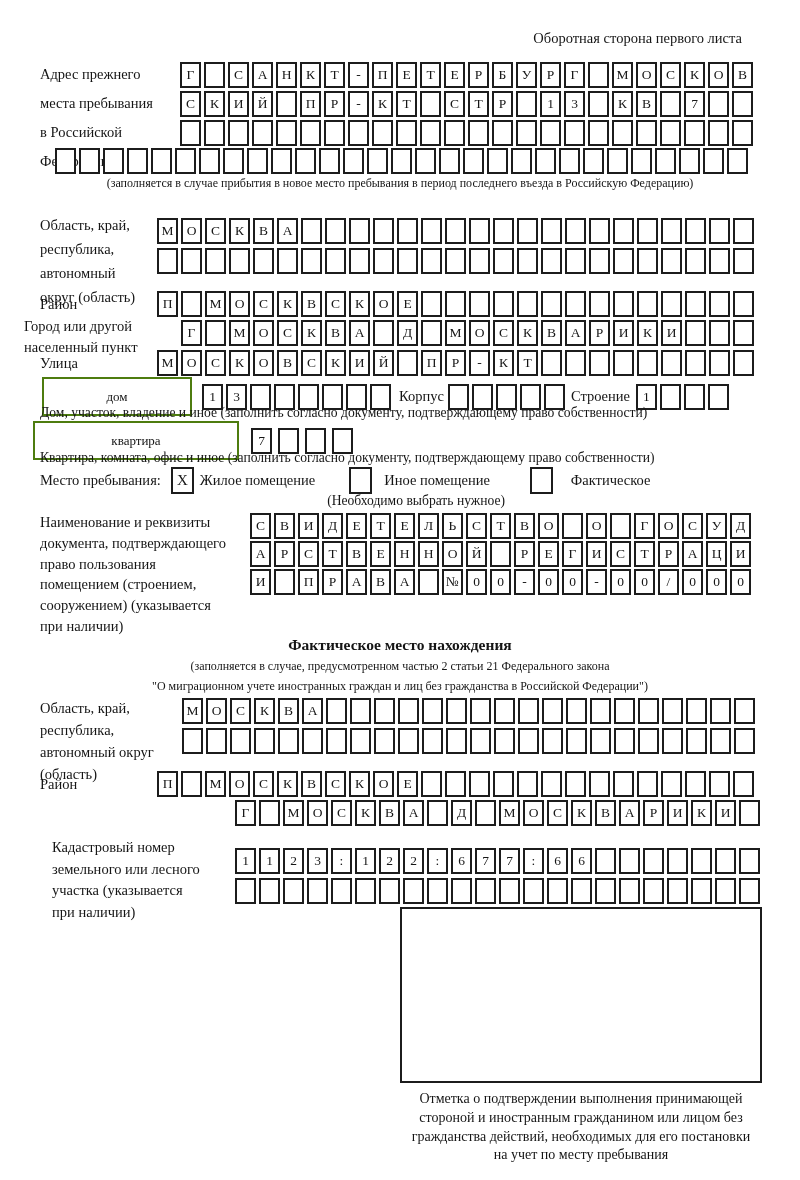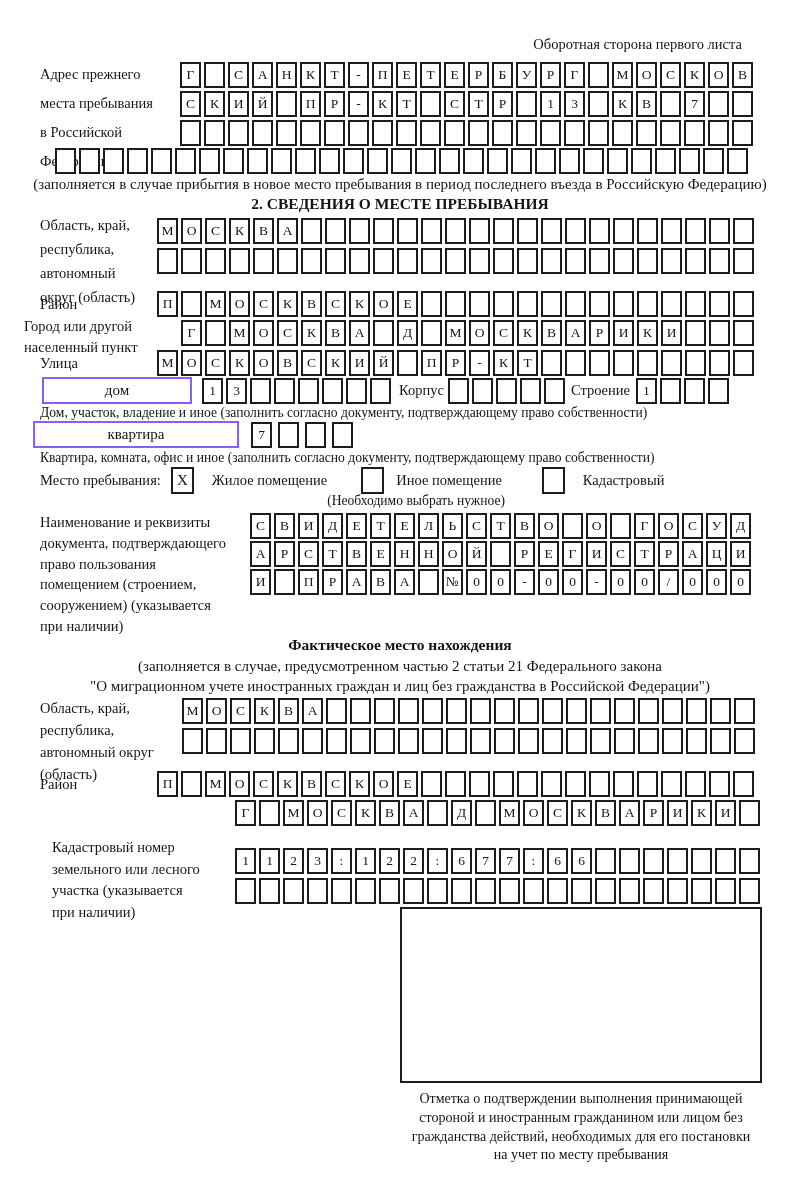--- a/index.html
+++ b/index.html
@@ -4,47 +4,47 @@
 <style>
   * { margin:0; padding:0; box-sizing:border-box; }
   html,body { background:#ffffff; }
   .page {
     position:relative; width:800px; height:1180px; background:#fff;
     color:#151515; font-family:"Liberation Serif","DejaVu Serif",serif;
     overflow:hidden;
   }
   .abs { position:absolute; }
   .lbl { font-size:14.5px; line-height:21px; white-space:pre-line; color:#151515; }
-  .cnote { left:0; right:0; text-align:center; font-size:15px; white-space:pre-line; }
+  .cnote { left:0; right:0; text-align:center; font-size:12px; white-space:pre-line; }
   .title { left:0; right:0; text-align:center; font-weight:bold; font-size:15.5px; }
   .boxrow { display:flex; gap:3px; }
   .cbox {
     width:21px; height:26px; border:2px solid #1c1c1c; background:#fff;
     display:flex; align-items:center; justify-content:center;
     font-size:13.5px; flex:0 0 auto; line-height:1;
   }
   .widebox {
-    height:27px; border:2px solid #8b5cf6; display:flex;
-    align-items:center; justify-content:center; font-size:15px; flex:0 0 auto;
+    height:39px; border:2px solid #4d7c0f; display:flex;
+    align-items:center; justify-content:center; font-size:13px; flex:0 0 auto;
   }
   .inlinelbl { font-size:14.5px; flex:0 0 auto; }
   .flexrow { display:flex; align-items:center; }
   .chk {
     width:23px; height:27px; border:2px solid #1c1c1c; display:flex;
     align-items:center; justify-content:center; font-size:15px; flex:0 0 auto;
   }
   .stampbox { border:2.5px solid #1c1c1c; background:#fff; }
   .note13 { font-size:13.6px; }
 </style>
 </head>
 <body>
 
 <div class="page">
 
-  <div class="abs lbl" style="top:34px; right:58px;text-align:right;">Оборотная сторона первого листа</div>
+  <div class="abs lbl" style="top:28px; right:58px;text-align:right;">Оборотная сторона первого листа</div>
 
   <div class="abs lbl" style="left:40px; top:60px; line-height:29px;">Адрес прежнего
 места пребывания
 в Российской
 Федерации</div>
   <div class="abs boxrow" style="left:180px; top:62px;">
       <span class="cbox">Г</span>
       <span class="cbox"></span>
       <span class="cbox">С</span>
       <span class="cbox">А</span>
@@ -147,21 +147,20 @@
       <span class="cbox"></span>
       <span class="cbox"></span>
       <span class="cbox"></span>
       <span class="cbox"></span>
       <span class="cbox"></span>
       <span class="cbox"></span>
       <span class="cbox"></span>
     </div>
   <div class="abs cnote" style="top:176px;">(заполняется в случае прибытия в новое место пребывания в период последнего въезда в Российскую Федерацию)</div>
 
-  <div class="abs title" style="top:195px;">2. СВЕДЕНИЯ О МЕСТЕ ПРЕБЫВАНИЯ</div>
 
   <div class="abs lbl" style="left:40px; top:213px; line-height:24px;">Область, край,
 республика,
 автономный
 округ (область)</div>
   <div class="abs boxrow" style="left:157px; top:218px;">
       <span class="cbox">М</span>
       <span class="cbox">О</span>
       <span class="cbox">С</span>
       <span class="cbox">К</span>
@@ -339,25 +338,25 @@
         <span class="cbox"></span>
         <span class="cbox"></span>
         <span class="cbox"></span>
       </div>
   </div>
   <div class="abs note13" style="left:40px; top:450px;">Квартира, комната, офис и иное (заполнить согласно документу, подтверждающему право собственности)</div>
 
   <div class="abs flexrow" style="left:40px; top:467px;">
     <div class="inlinelbl">Место пребывания:</div>
     <div class="chk" style="margin-left:10px;">X</div>
-    <div class="inlinelbl" style="margin-left:18px;">Жилое помещение</div>
+    <div class="inlinelbl" style="margin-left:6px;">Жилое помещение</div>
     <div class="chk" style="margin-left:34px;"></div>
     <div class="inlinelbl" style="margin-left:12px;">Иное помещение</div>
     <div class="chk" style="margin-left:40px;"></div>
-    <div class="inlinelbl" style="margin-left:18px;">Кадастровый</div>
+    <div class="inlinelbl" style="margin-left:18px;">Фактическое</div>
   </div>
   <div class="abs note13" style="left:185px; top:493px; width:320px; text-align:right;">(Необходимо выбрать нужное)</div>
 
   <div class="abs lbl" style="left:40px; top:512px; line-height:20.8px;">Наименование и реквизиты
 документа, подтверждающего
 право пользования
 помещением (строением,
 сооружением) (указывается
 при наличии)</div>
   <div class="abs boxrow" style="left:250px; top:513px;">

